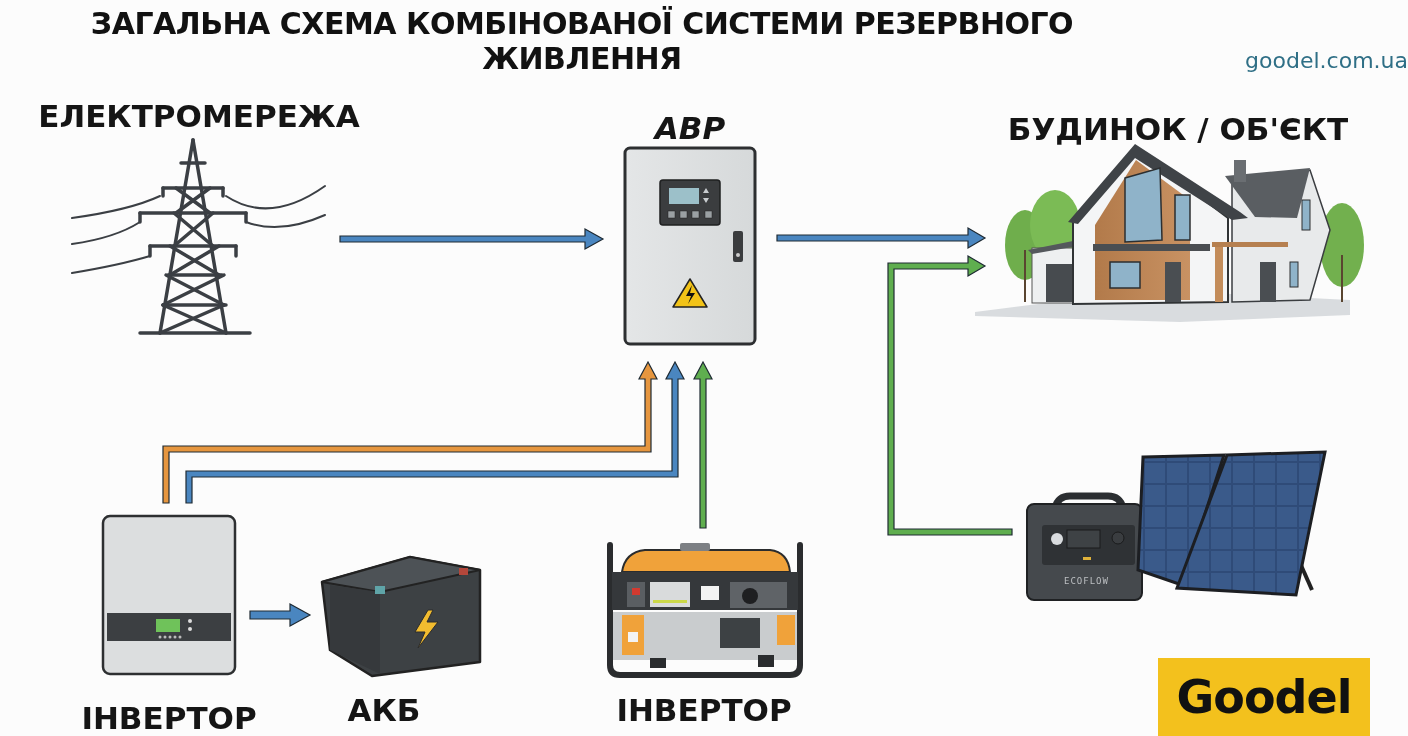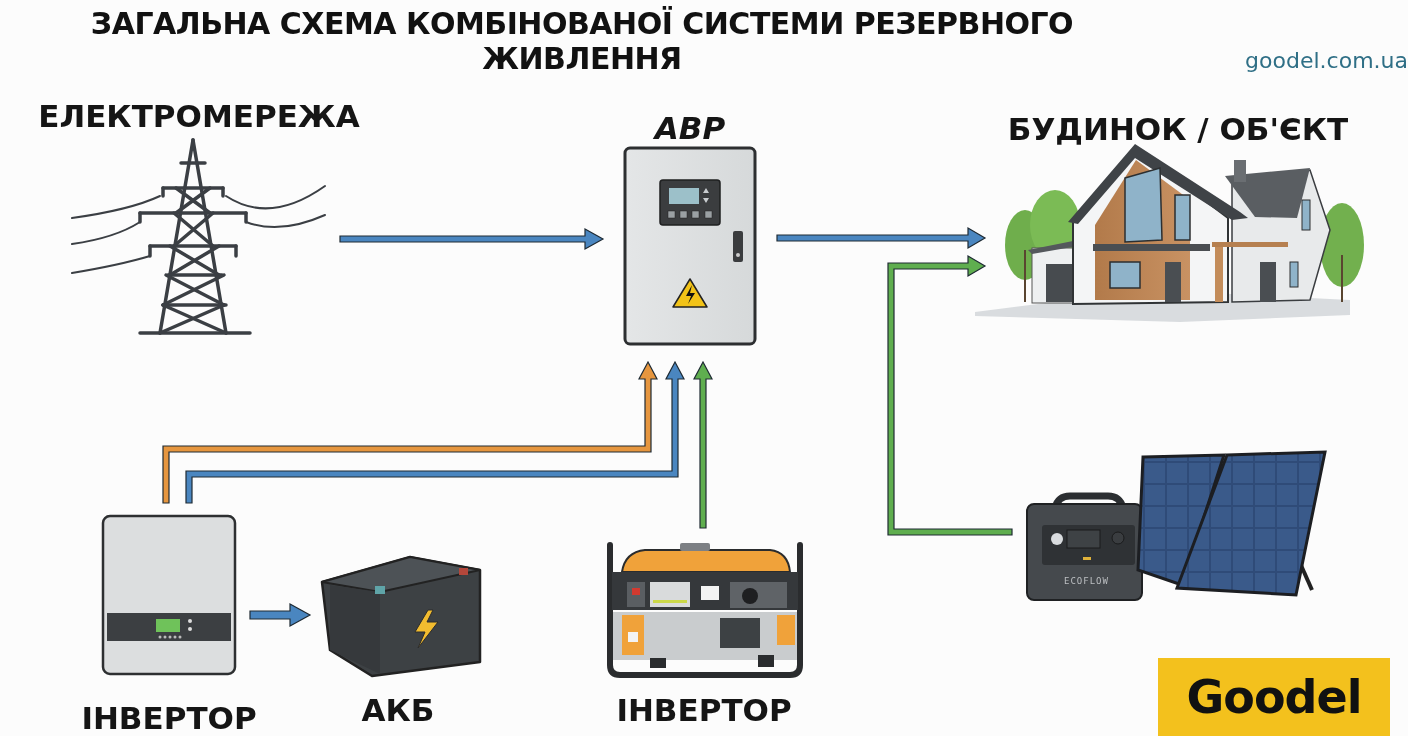--- a/index.html
+++ b/index.html
@@ -21,21 +21,21 @@
     font-family: "DejaVu Sans", sans-serif;
   }
   .label {
     position: absolute; font-weight: bold; font-size: 31px; color: #151515;
     font-family: "DejaVu Sans", sans-serif; white-space: nowrap;
     transform: translateX(-50%);
     text-align: right;
   }
   svg.canvas { position: absolute; left: 0; top: 0; }
   .logo {
-    position: absolute; left: 1158px; top: 658px; width: 232px; height: 78px;
+    position: absolute; left: 1158px; top: 658px; width: 212px; height: 78px;
     background: #f3c11d;
     display: flex; align-items: center; justify-content: center;
   }
   .logo-text {
     font-family: "DejaVu Sans", sans-serif; font-weight: bold;
     font-size: 46px; color: #111; letter-spacing: -1px;
   }
   .brand-text {
     position: absolute; left: 1088px; top: 575px; font-size: 9px;
     color: #b9b9b9; letter-spacing: 1px; font-family: "DejaVu Sans Mono", monospace;
@@ -224,18 +224,18 @@
     <path d="M700 528 L700 379 L694 379 L703 362 L712 379 L706 379 L706 528 Z" fill="#5fae4f"></path>
 
     <path d="M250 611 L290 611 L290 604 L310 615 L290 626 L290 619 L250 619 Z" fill="#4a86c0"></path>
   </g>
 </svg>
 
 <div class="label" style="left:199px; top:98px;">ЕЛЕКТРОМЕРЕЖА</div>
 <div class="label" style="left:690px; top:110px;font-style:italic;">АВР</div>
 <div class="label" style="left:1178px; top:111px;">БУДИНОК / ОБ'ЄКТ</div>
 <div class="label" style="left:169px; top:700px;">ІНВЕРТОР</div>
-<div class="label" style="left:398px; top:692px;">АКБ</div>
+<div class="label" style="left:384px; top:692px;">АКБ</div>
 <div class="label" style="left:704px; top:692px;">ІНВЕРТОР</div>
 
 <div class="logo">
   <span class="logo-text">Goodel</span>
 </div>
 
 </body></html>

